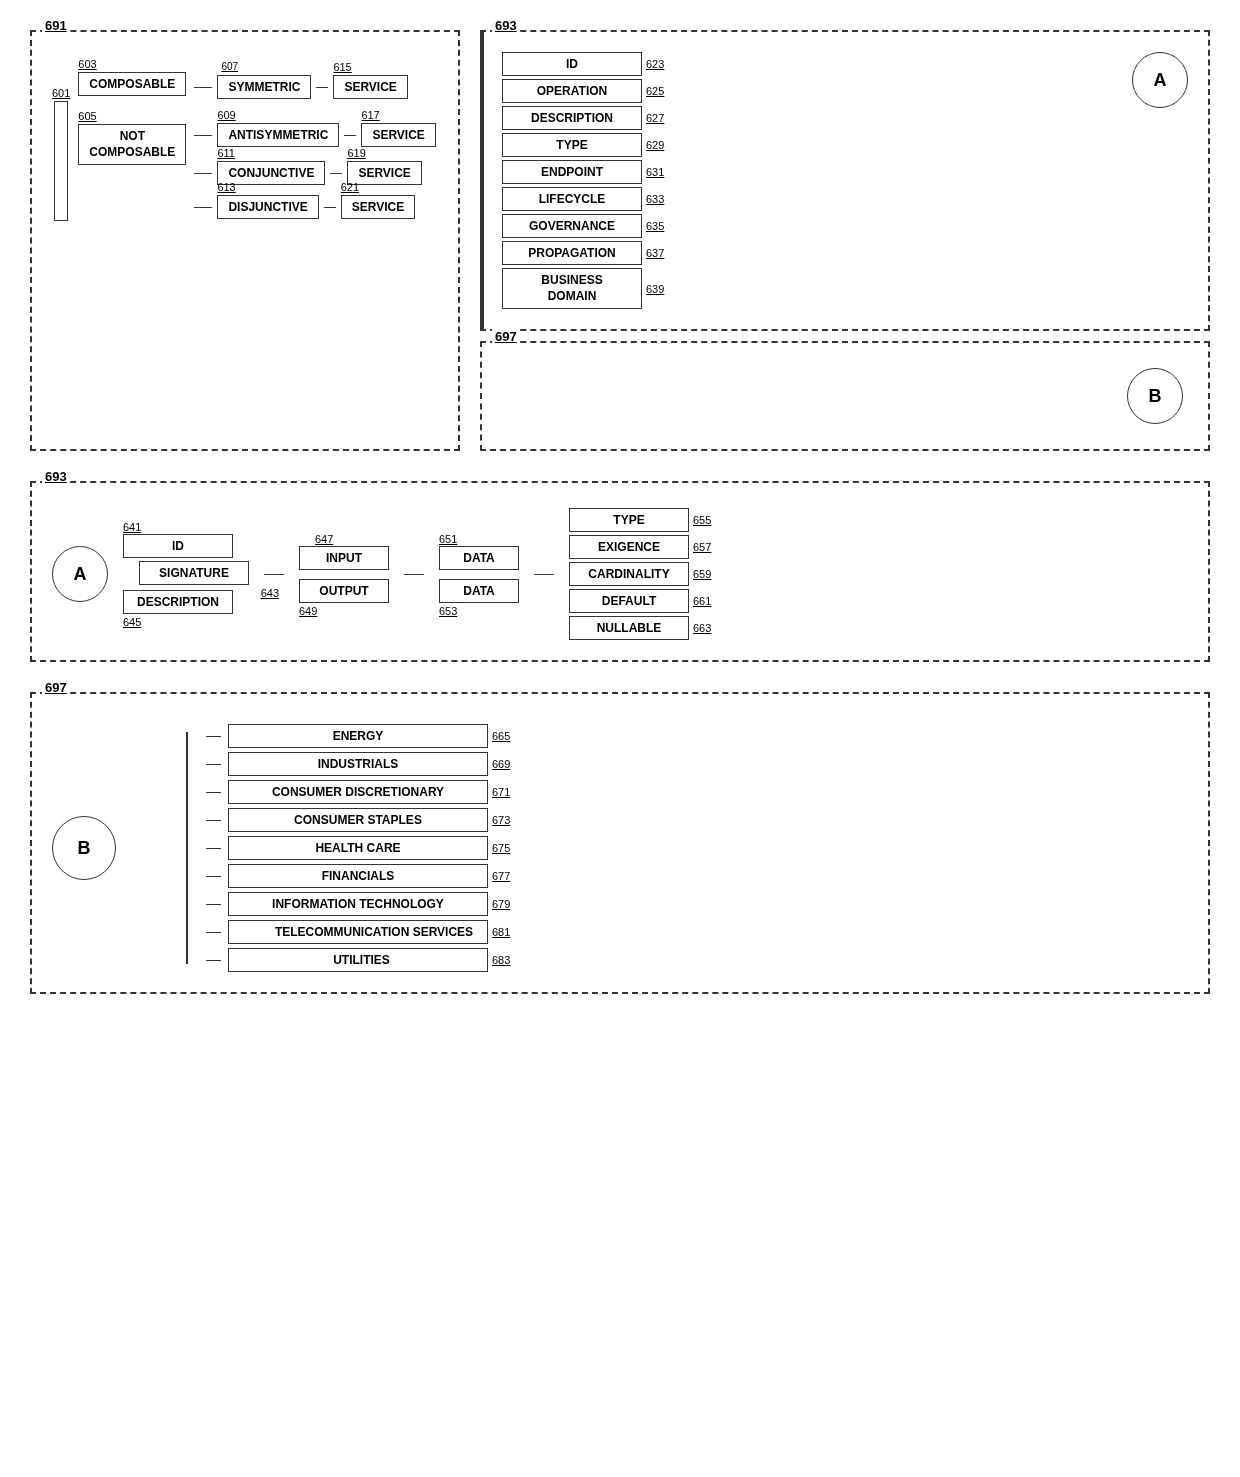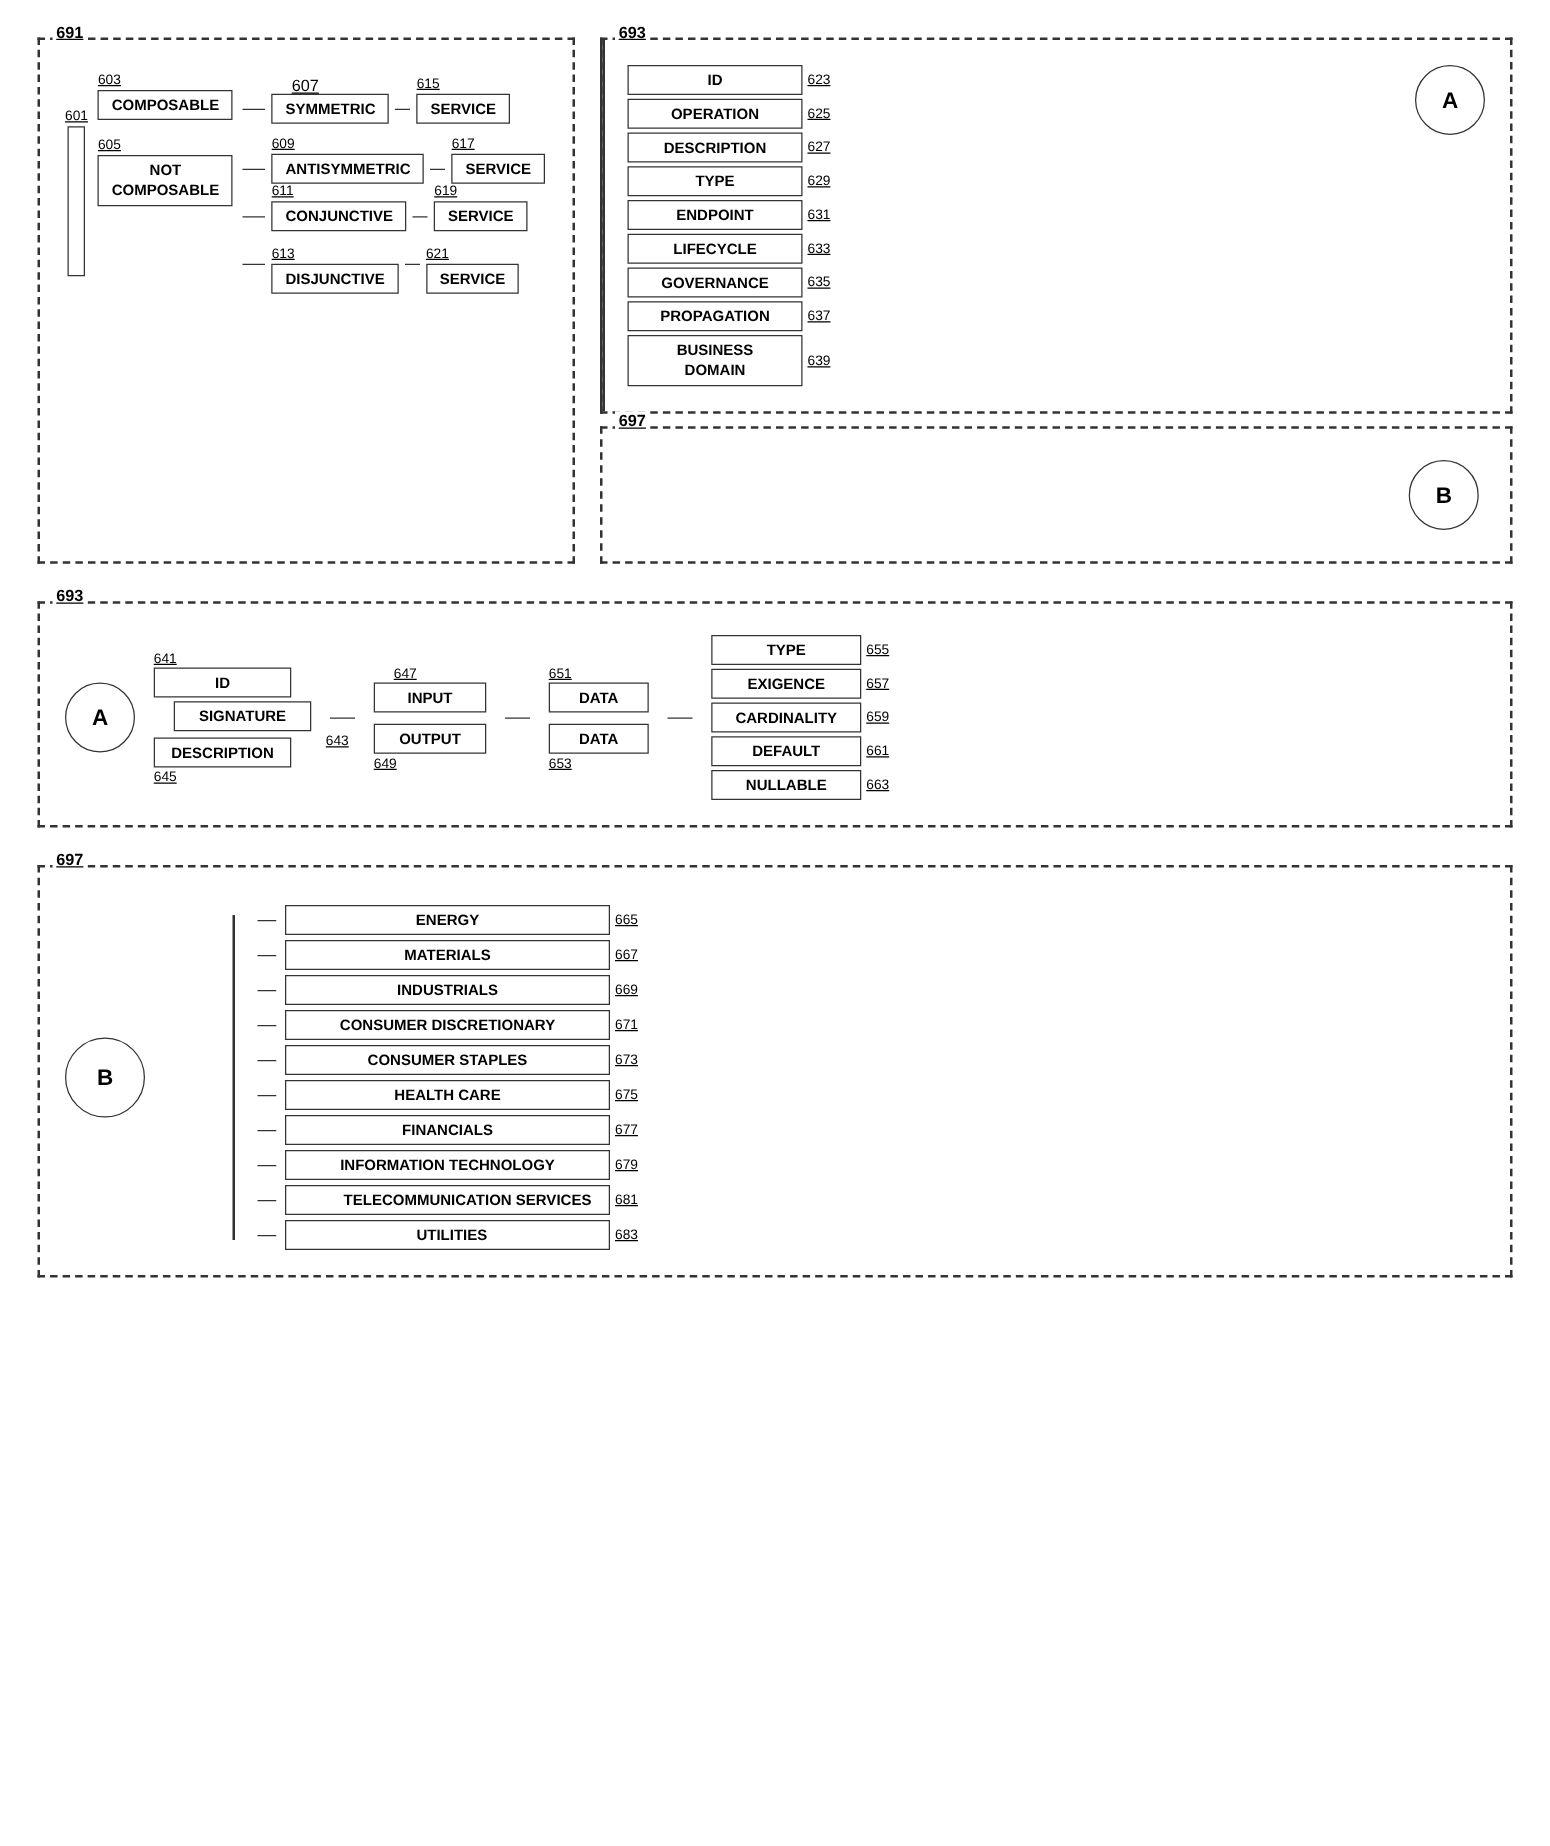--- a/index.html
+++ b/index.html
@@ -114,21 +114,21 @@
               <span>COMPOSABLE</span>
             </div>
           </div>
         </div>
 
         <div style="display:flex; flex-direction:column; gap:10px; margin-top:5px;">
 
           <div style="display:flex; align-items:center; gap:5px; margin-top:8px;">
             <div style="width:18px; border-top:1.5px solid #333;"></div>
             <div style="position:relative;">
-              <span style="font-size:13px; text-decoration:underline; position:absolute; top:-14px; left:16px;">607</span>
+              <span style="font-size:10px; text-decoration:underline; position:absolute; top:-14px; left:4px;">607</span>
               <div class="rect-box">SYMMETRIC</div>
             </div>
             <div style="width:12px; border-top:1.5px solid #333;"></div>
             <div style="position:relative;">
               <span style="font-size:11px; text-decoration:underline; position:absolute; top:-14px; left:0;">615</span>
               <div class="rect-box">SERVICE</div>
             </div>
           </div>
 
           <div style="display:flex; align-items:center; gap:5px; margin-top:14px;">
@@ -150,21 +150,21 @@
               <span style="font-size:11px; text-decoration:underline; position:absolute; top:-14px; left:0;">611</span>
               <div class="rect-box">CONJUNCTIVE</div>
             </div>
             <div style="width:12px; border-top:1.5px solid #333;"></div>
             <div style="position:relative;">
               <span style="font-size:11px; text-decoration:underline; position:absolute; top:-14px; left:0;">619</span>
               <div class="rect-box">SERVICE</div>
             </div>
           </div>
 
-          <div style="display:flex; align-items:flex-start; gap:5px; margin-top:16px;">
+          <div style="display:flex; align-items:center; gap:5px; margin-top:0;">
             <div style="width:18px; border-top:1.5px solid #333;"></div>
             <div style="position:relative;">
               <span style="font-size:11px; text-decoration:underline; position:absolute; top:-14px; left:0;">613</span>
               <div class="rect-box">DISJUNCTIVE</div>
             </div>
             <div style="width:12px; border-top:1.5px solid #333;"></div>
             <div style="position:relative;">
               <span style="font-size:11px; text-decoration:underline; position:absolute; top:-14px; left:0;">621</span>
               <div class="rect-box">SERVICE</div>
             </div>
@@ -334,25 +334,20 @@
 
         <div style="position:absolute; left:0; top:8px; bottom:8px; width:1.5px; background:#333;"></div>
 
         <div class="prop-row">
           <div style="width:15px; border-top:1.5px solid #333; margin-right:3px;"></div>
           <div class="rect-box" style="min-width:260px;">ENERGY</div>
           <span class="prop-ref">665</span>
         </div>
         <div class="prop-row">
           <div style="width:15px; border-top:1.5px solid #333; margin-right:3px;"></div>
-          <div class="rect-box" style="min-width:260px;">MATERIALS</div>
-          <span class="prop-ref">667</span>
-        </div>
-        <div class="prop-row">
-          <div style="width:15px; border-top:1.5px solid #333; margin-right:3px;"></div>
           <div class="rect-box" style="min-width:260px;">INDUSTRIALS</div>
           <span class="prop-ref">669</span>
         </div>
         <div class="prop-row">
           <div style="width:15px; border-top:1.5px solid #333; margin-right:3px;"></div>
           <div class="rect-box" style="min-width:260px;">CONSUMER DISCRETIONARY</div>
           <span class="prop-ref">671</span>
         </div>
         <div class="prop-row">
           <div style="width:15px; border-top:1.5px solid #333; margin-right:3px;"></div>

